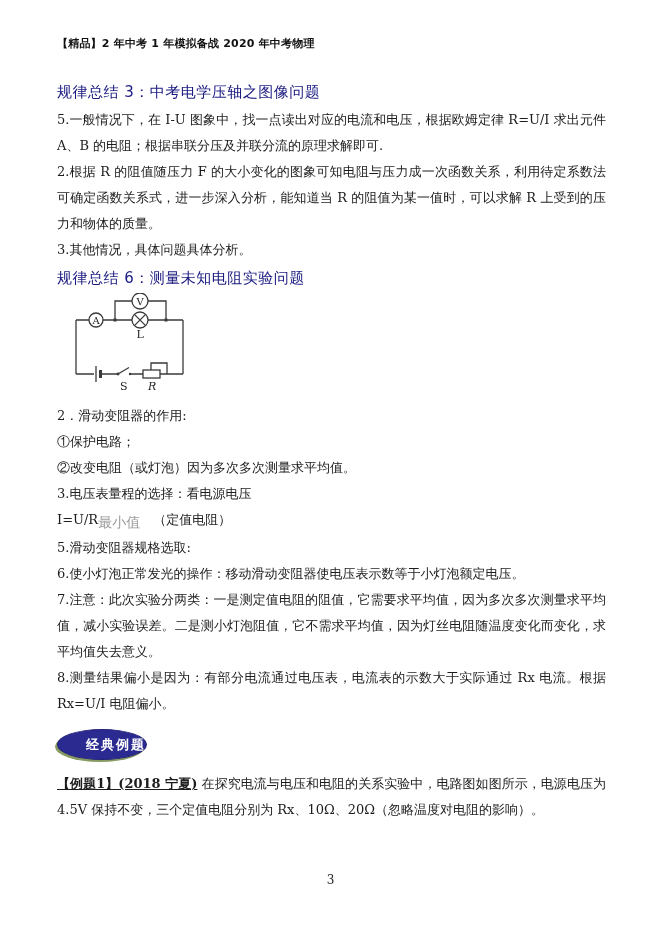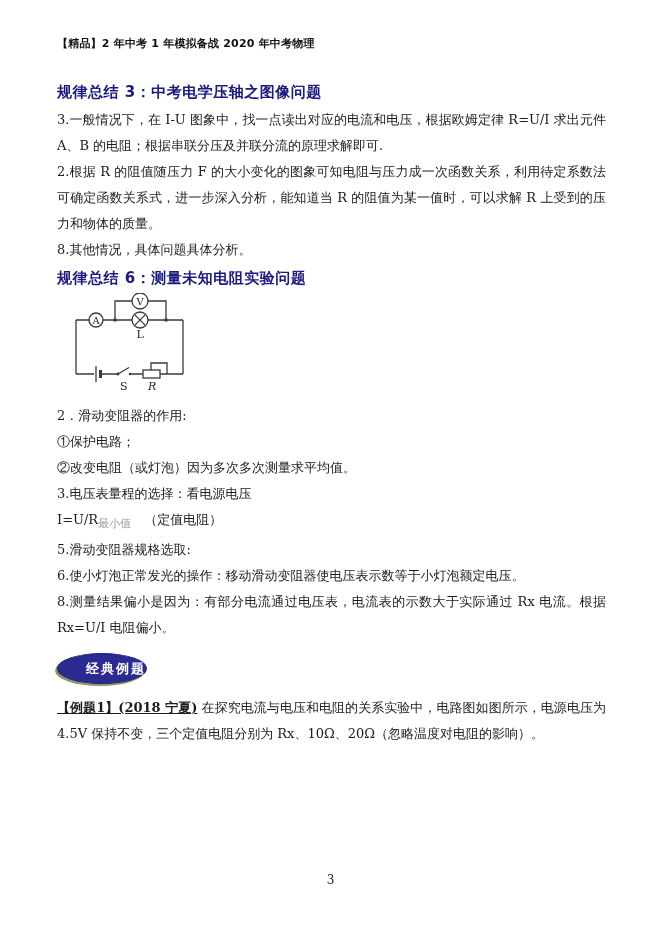--- a/index.html
+++ b/index.html
@@ -15,21 +15,21 @@
   }
   .doc-header{
     font-family:"DejaVu Sans","Liberation Sans",sans-serif;
     font-weight:bold;
     font-size:11px;
     color:#111111;
     letter-spacing:0.2px;
   }
   .section-title{
     font-family:"DejaVu Sans","Liberation Sans",sans-serif;
-    font-weight:bold;
+    font-weight:normal;
     font-size:15px;
     color:#1a1a80;
     margin:6px 0 5px 0;
     letter-spacing:0.5px;
   }
   .section-title.first{margin-top:32px;}
   .body-text{
     margin:0;
     font-size:13px;
     line-height:26px;
@@ -40,21 +40,21 @@
   .circuit svg{display:block;}
   .circuit .wire{stroke:#3a3a3a;stroke-width:1.3;fill:none;}
   .circuit .comp{stroke:#3a3a3a;stroke-width:1.3;fill:#ffffff;}
   .circuit .thick{stroke:#3a3a3a;stroke-width:3;fill:none;}
   .circuit text{
     font-family:"DejaVu Serif","Liberation Serif",serif;
     font-size:11px;fill:#222222;
   }
   .circuit .meter-label{font-size:10px;text-anchor:middle;}
   .formula-sub{
-    font-size:11px;
+    font-size:14px;
     color:#9a9a9a;
     vertical-align:-3px;
     letter-spacing:0;
   }
   .badge{
     margin-top:12px;
     width:88px;height:29px;
     background:#2a2a90;
     border:1px solid #23237a;
     border-radius:50%;
@@ -79,23 +79,23 @@
   }
 </style>
 </head>
 <body>
 
 <div class="page">
 
   <div class="doc-header">【精品】2 年中考 1 年模拟备战 2020 年中考物理</div>
 
   <h2 class="section-title first">规律总结 3：中考电学压轴之图像问题</h2>
-  <p class="body-text">3.一般情况下，在 I-U 图象中，找一点读出对应的电流和电压，根据欧姆定律 R=U/I 求出元件 A、B 的电阻；根据串联分压及并联分流的原理求解即可.</p>
+  <p class="body-text">5.一般情况下，在 I-U 图象中，找一点读出对应的电流和电压，根据欧姆定律 R=U/I 求出元件 A、B 的电阻；根据串联分压及并联分流的原理求解即可.</p>
   <p class="body-text">2.根据 R 的阻值随压力 F 的大小变化的图象可知电阻与压力成一次函数关系，利用待定系数法可确定函数关系式，进一步深入分析，能知道当 R 的阻值为某一值时，可以求解 R 上受到的压力和物体的质量。</p>
-  <p class="body-text">8.其他情况，具体问题具体分析。</p>
+  <p class="body-text">3.其他情况，具体问题具体分析。</p>
 
   <h2 class="section-title">规律总结 6：测量未知电阻实验问题</h2>
 
   <div class="circuit">
     <svg width="190" height="102" viewBox="0 0 190 102">
 
       <path class="wire" d="M13,27 V81"></path>
       <path class="wire" d="M120,27 V81"></path>
 
       <path class="wire" d="M13,27 H26 M40,27 H69 M85,27 H120"></path>
@@ -130,20 +130,21 @@
     </svg>
   </div>
 
   <p class="body-text">2．滑动变阻器的作用:</p>
   <p class="body-text">①保护电路；</p>
   <p class="body-text">②改变电阻（或灯泡）因为多次多次测量求平均值。</p>
   <p class="body-text">3.电压表量程的选择：看电源电压</p>
   <p class="body-text"><span>I=U/R</span><span class="formula-sub">最小值</span><span>　（定值电阻）</span></p>
   <p class="body-text">5.滑动变阻器规格选取:</p>
   <p class="body-text">6.使小灯泡正常发光的操作：移动滑动变阻器使电压表示数等于小灯泡额定电压。</p>
+  <p class="body-text">7.注意：此次实验分两类：一是测定值电阻的阻值，它需要求平均值，因为多次多次测量求平均值，减小实验误差。二是测小灯泡阻值，它不需求平均值，因为灯丝电阻随温度变化而变化，求平均值失去意义。</p>
   <p class="body-text">8.测量结果偏小是因为：有部分电流通过电压表，电流表的示数大于实际通过 Rx 电流。根据 Rx=U/I 电阻偏小。</p>
 
   <div class="badge">
     <span>经典例题</span>
   </div>
 
   <p class="body-text example"><span class="bold">【例题1】(2018 宁夏)</span><span> 在探究电流与电压和电阻的关系实验中，电路图如图所示，电源电压为 4.5V 保持不变，三个定值电阻分别为 Rx、10Ω、20Ω（忽略温度对电阻的影响）。</span></p>
 
   <div class="page-number">3</div>
 

